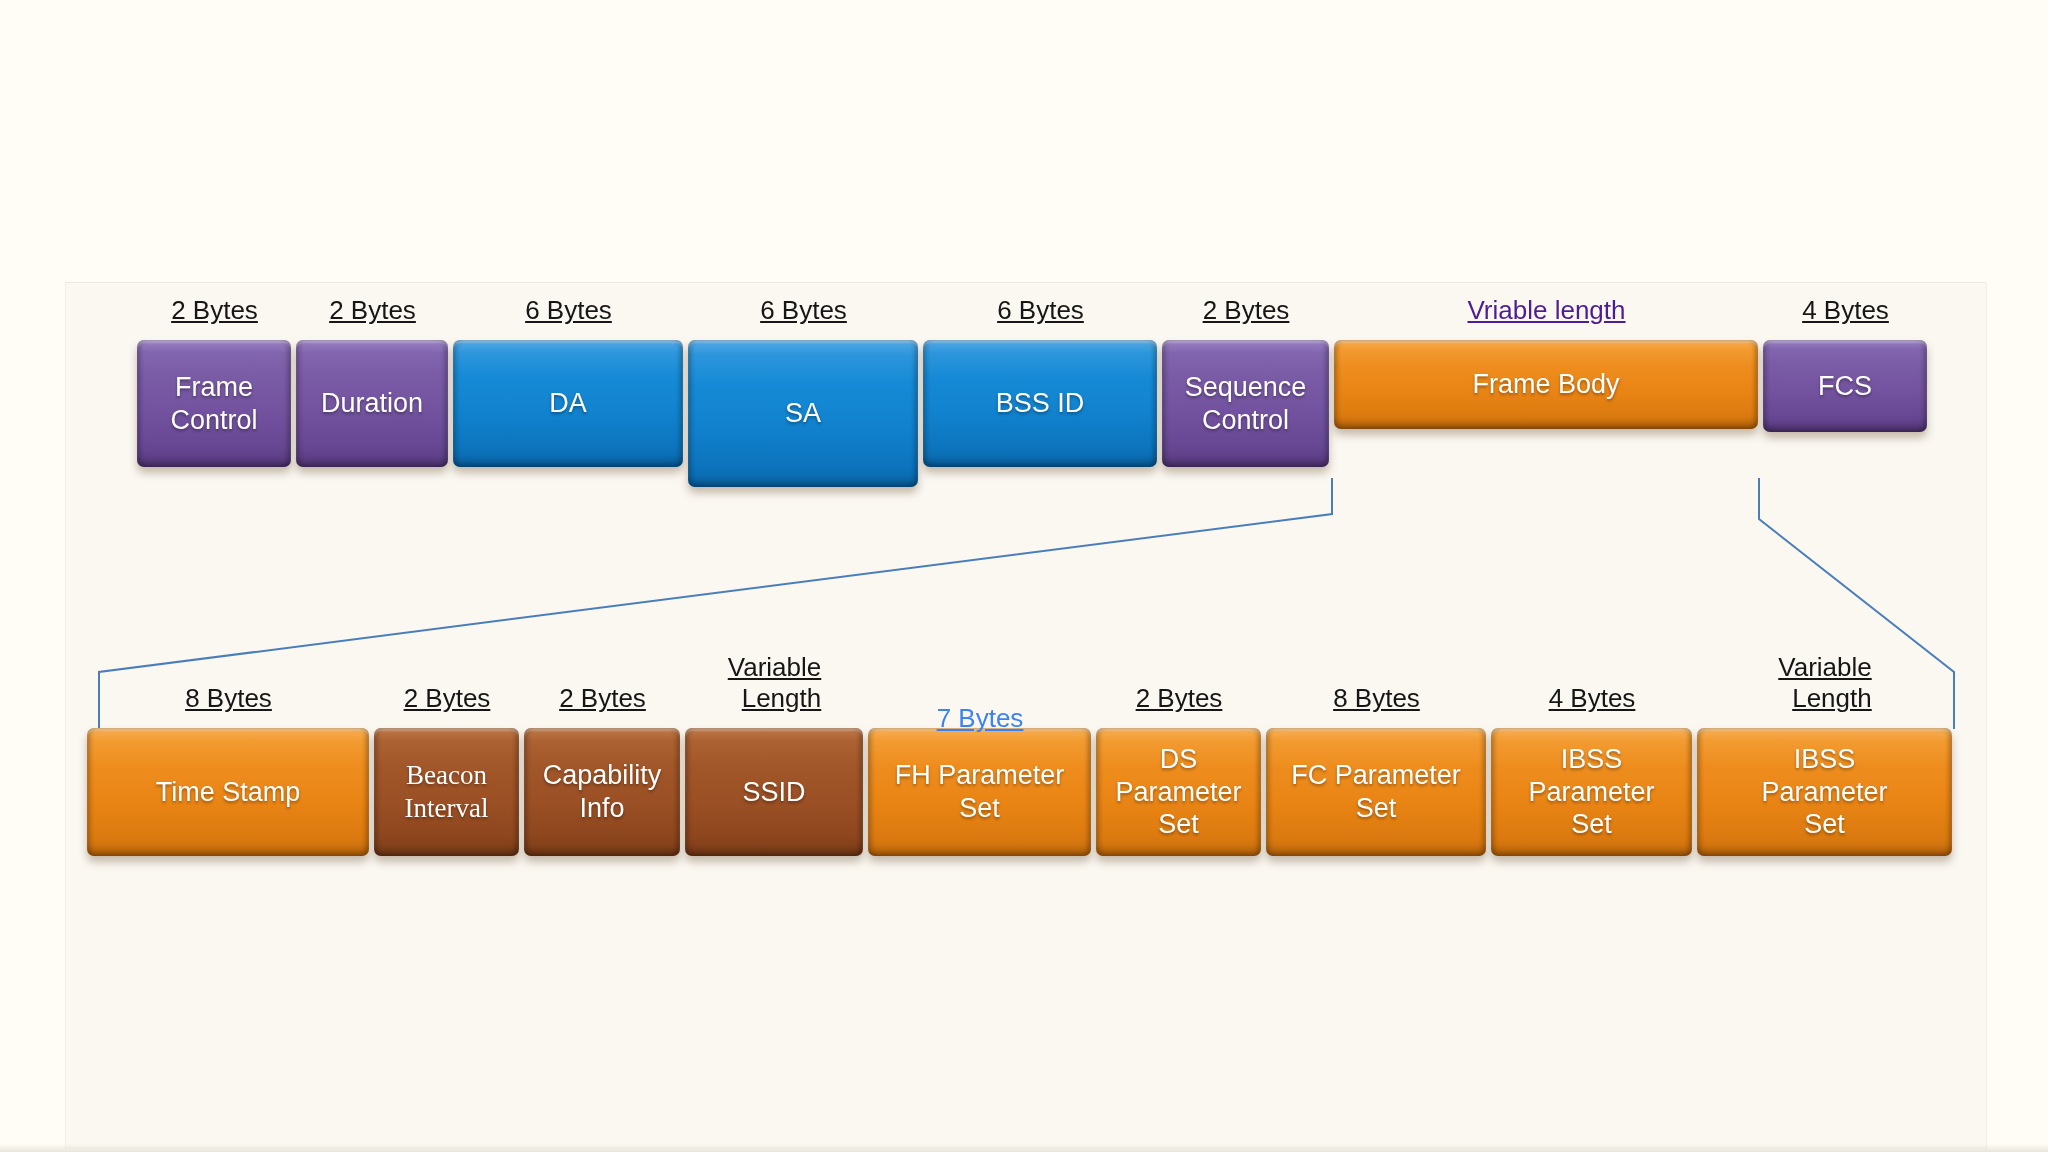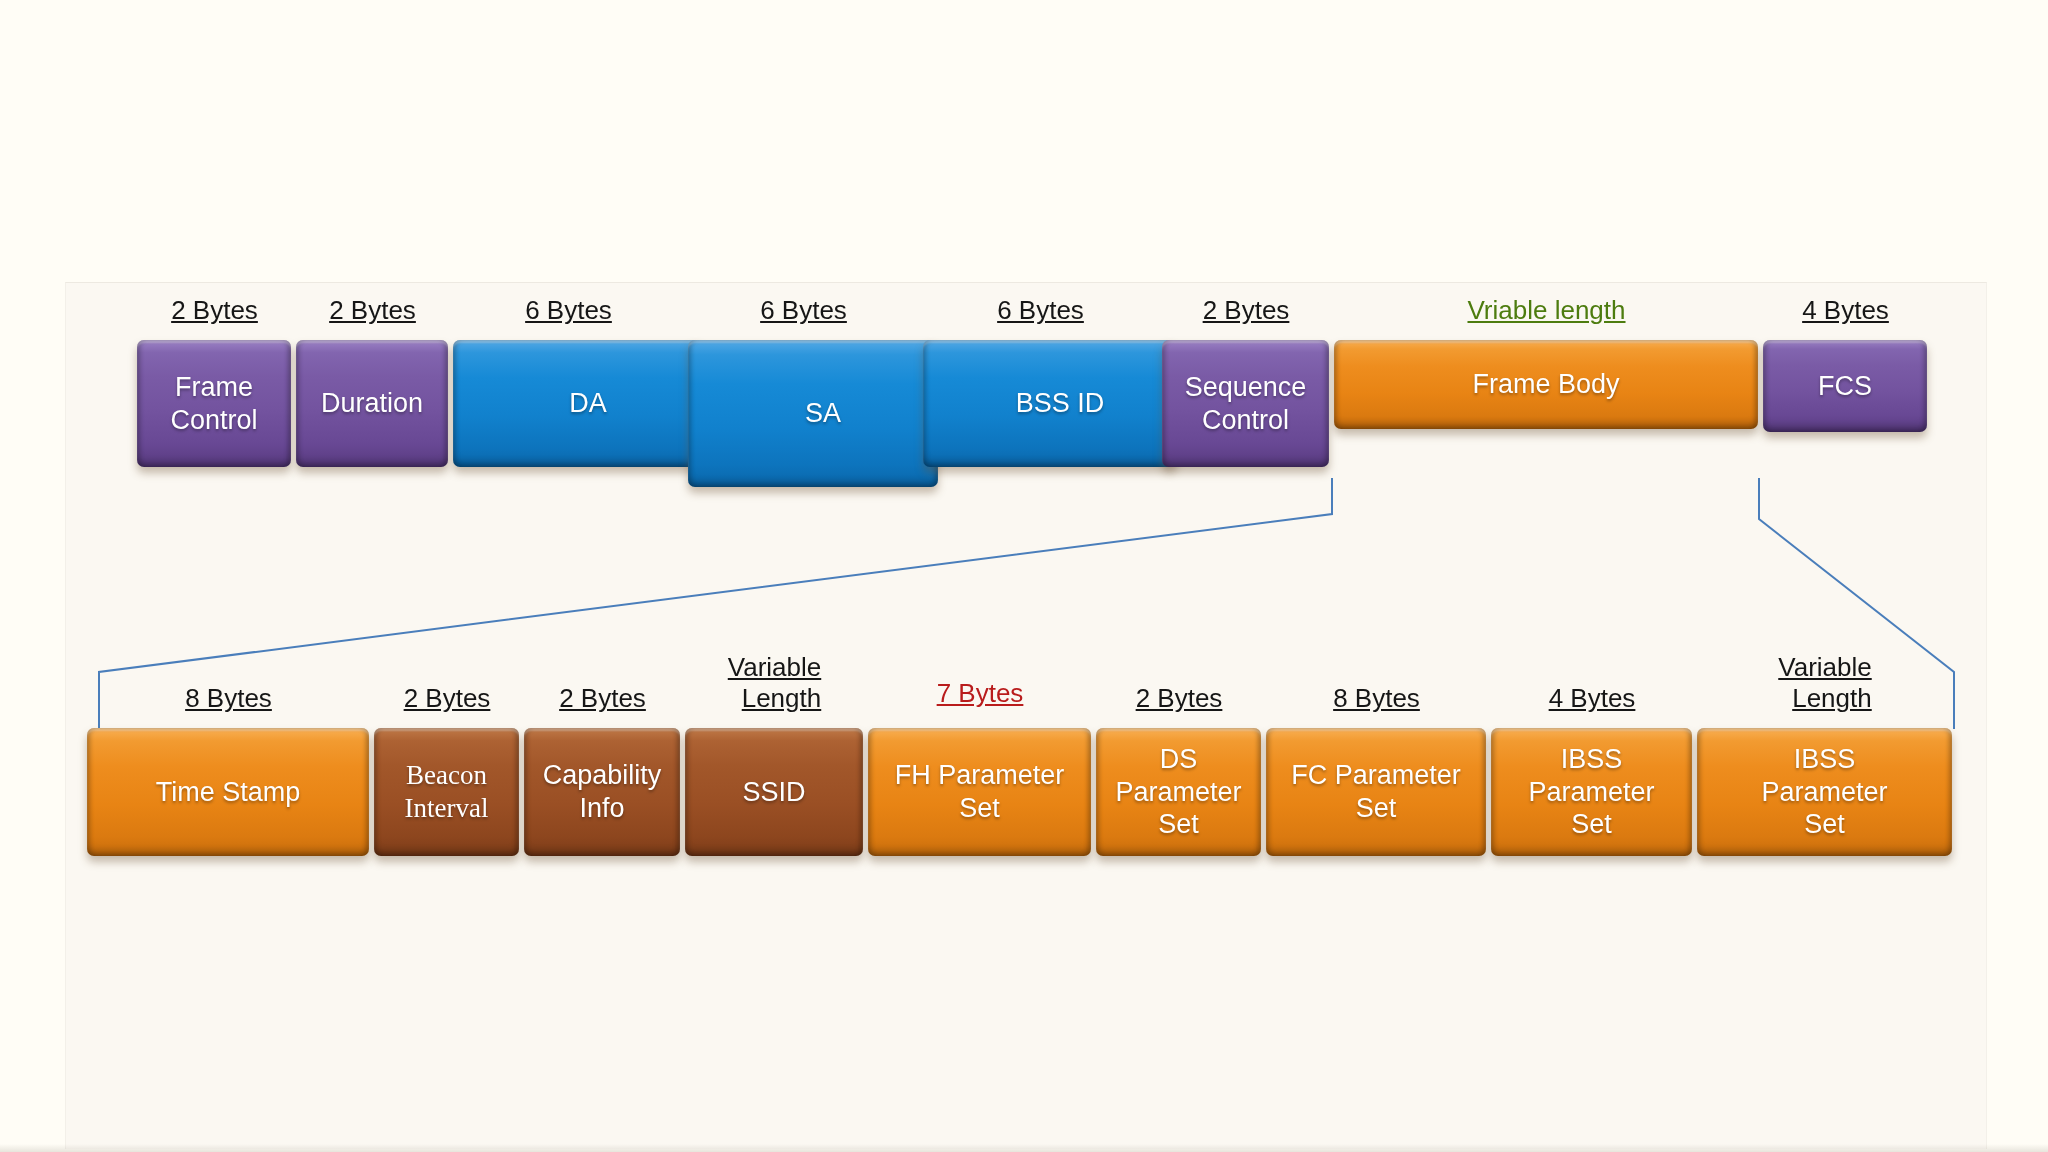--- a/index.html
+++ b/index.html
@@ -26,21 +26,21 @@
     white-space:pre-line;
     text-shadow:0 2px 3px rgba(0,0,0,0.35);
     box-shadow:
       inset 3px 0 5px rgba(0,0,0,0.18),
       inset -3px 0 5px rgba(0,0,0,0.18),
       inset 0 3px 2px rgba(255,255,255,0.35),
       inset 0 -5px 7px rgba(0,0,0,0.24),
       0 6px 8px rgba(110,85,55,0.38);
   }
   .purple{background:linear-gradient(180deg,#9d83c6 0%,#8265af 10%,#7a5ba6 28%,#73539f 55%,#684894 82%,#583a7f 100%);}
-  .blue{background:linear-gradient(180deg,#56aae6 0%,#2d96dc 10%,#168ad6 30%,#1181cd 60%,#0d74bd 85%,#0a66a9 100%);padding-left:20px;}
+  .blue{background:linear-gradient(180deg,#56aae6 0%,#2d96dc 10%,#168ad6 30%,#1181cd 60%,#0d74bd 85%,#0a66a9 100%);}
   .orange{background:linear-gradient(180deg,#f9b055 0%,#f29b31 10%,#ee8d1e 30%,#e88414 60%,#db7a10 85%,#c66c0c 100%);}
   .brown{background:linear-gradient(180deg,#c07a48 0%,#ad6233 10%,#a2572a 30%,#9a4f24 60%,#8d461e 85%,#7b3b18 100%);}
   .size-label{
     position:absolute;transform:translateX(-50%);
     text-align:right;font-size:26px;color:#161616;
     line-height:1.2;white-space:pre-line;text-decoration:underline;
   }
   #connector-svg{position:absolute;left:0;top:0;pointer-events:none;}
 </style>
 </head>
@@ -63,39 +63,39 @@
       <div class="box blue" style="left: 453px; width: 230px; top: 340px; height: 127px;"><span>DA</span></div>
       <div class="size-label" style="left: 568.5px; bottom: 826px; color: rgb(22, 22, 22);">6 Bytes</div>
       <div class="box blue" style="left: 688px; width: 230px; top: 340px; height: 147px; align-items: center;"><span>SA</span></div>
       <div class="size-label" style="left: 803.5px; bottom: 826px; color: rgb(22, 22, 22);">6 Bytes</div>
       <div class="box blue" style="left: 923px; width: 234px; top: 340px; height: 127px;"><span>BSS ID</span></div>
       <div class="size-label" style="left: 1040.5px; bottom: 826px; color: rgb(22, 22, 22);">6 Bytes</div>
       <div class="box purple" style="left: 1162px; width: 167px; top: 340px; height: 127px;"><span>Sequence
 Control</span></div>
       <div class="size-label" style="left: 1246px; bottom: 826px; color: rgb(22, 22, 22);">2 Bytes</div>
       <div class="box orange" style="left: 1334px; width: 424px; top: 340px; height: 89px;"><span>Frame Body</span></div>
-      <div class="size-label" style="left: 1546.5px; bottom: 826px; color: #4d7c0f;">Vriable length</div>
+      <div class="size-label" style="left: 1546.5px; bottom: 826px; color: #4c1d95;">Vriable length</div>
       <div class="box purple" style="left: 1763px; width: 164px; top: 340px; height: 92px;"><span>FCS</span></div>
       <div class="size-label" style="left: 1845.5px; bottom: 826px; color: rgb(22, 22, 22);">4 Bytes</div>
     </div>
   <div id="bottom-row">
       <div class="box orange" style="left: 87px; width: 282px; top: 728px; height: 128px;"><span>Time Stamp</span></div>
       <div class="size-label" style="left: 228.5px; bottom: 438px; color: rgb(22, 22, 22);">8 Bytes</div>
       <div class="box brown" style="left: 374px; width: 145px; top: 728px; height: 128px; font-family: Liberation Serif, serif;"><span>Beacon
 Interval</span></div>
       <div class="size-label" style="left: 447px; bottom: 438px; color: rgb(22, 22, 22);">2 Bytes</div>
       <div class="box brown" style="left: 524px; width: 156px; top: 728px; height: 128px;"><span>Capability
 Info</span></div>
       <div class="size-label" style="left: 602.5px; bottom: 438px; color: rgb(22, 22, 22);">2 Bytes</div>
       <div class="box brown" style="left: 685px; width: 178px; top: 728px; height: 128px;"><span>SSID</span></div>
       <div class="size-label" style="left: 774.5px; bottom: 438px; color: rgb(22, 22, 22);">Variable
 Length</div>
       <div class="box orange" style="left: 868px; width: 223px; top: 728px; height: 128px;"><span>FH Parameter
 Set</span></div>
-      <div class="size-label" style="left: 980px; bottom: 443px; color: #b91c1c;">7 Bytes</div>
+      <div class="size-label" style="left: 980px; bottom: 418px; color: #3b82f6;">7 Bytes</div>
       <div class="box orange" style="left: 1096px; width: 165px; top: 728px; height: 128px;"><span>DS
 Parameter
 Set</span></div>
       <div class="size-label" style="left: 1179px; bottom: 438px; color: rgb(22, 22, 22);">2 Bytes</div>
       <div class="box orange" style="left: 1266px; width: 220px; top: 728px; height: 128px;"><span>FC Parameter
 Set</span></div>
       <div class="size-label" style="left: 1376.5px; bottom: 438px; color: rgb(22, 22, 22);">8 Bytes</div>
       <div class="box orange" style="left: 1491px; width: 201px; top: 728px; height: 128px;"><span>IBSS
 Parameter
 Set</span></div>

